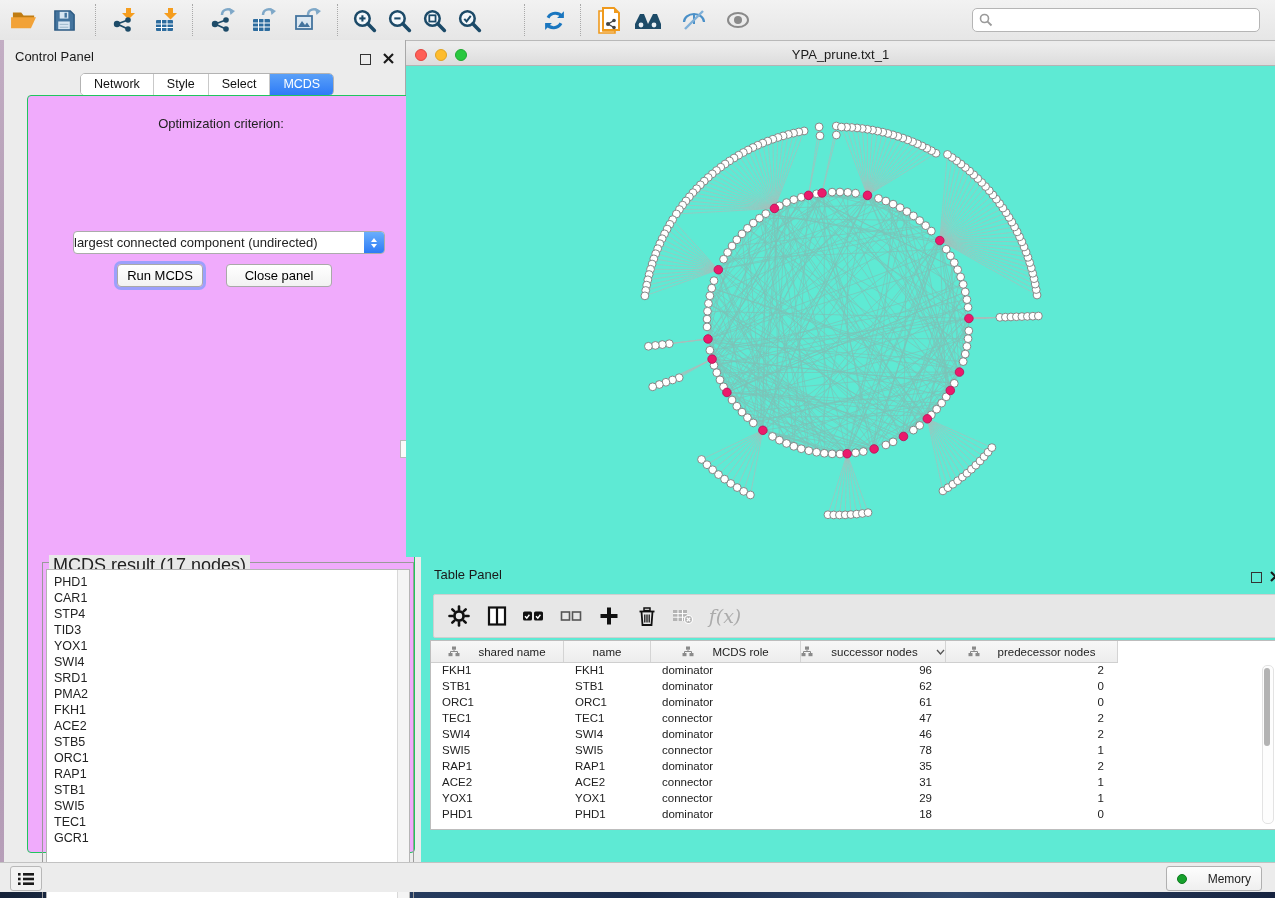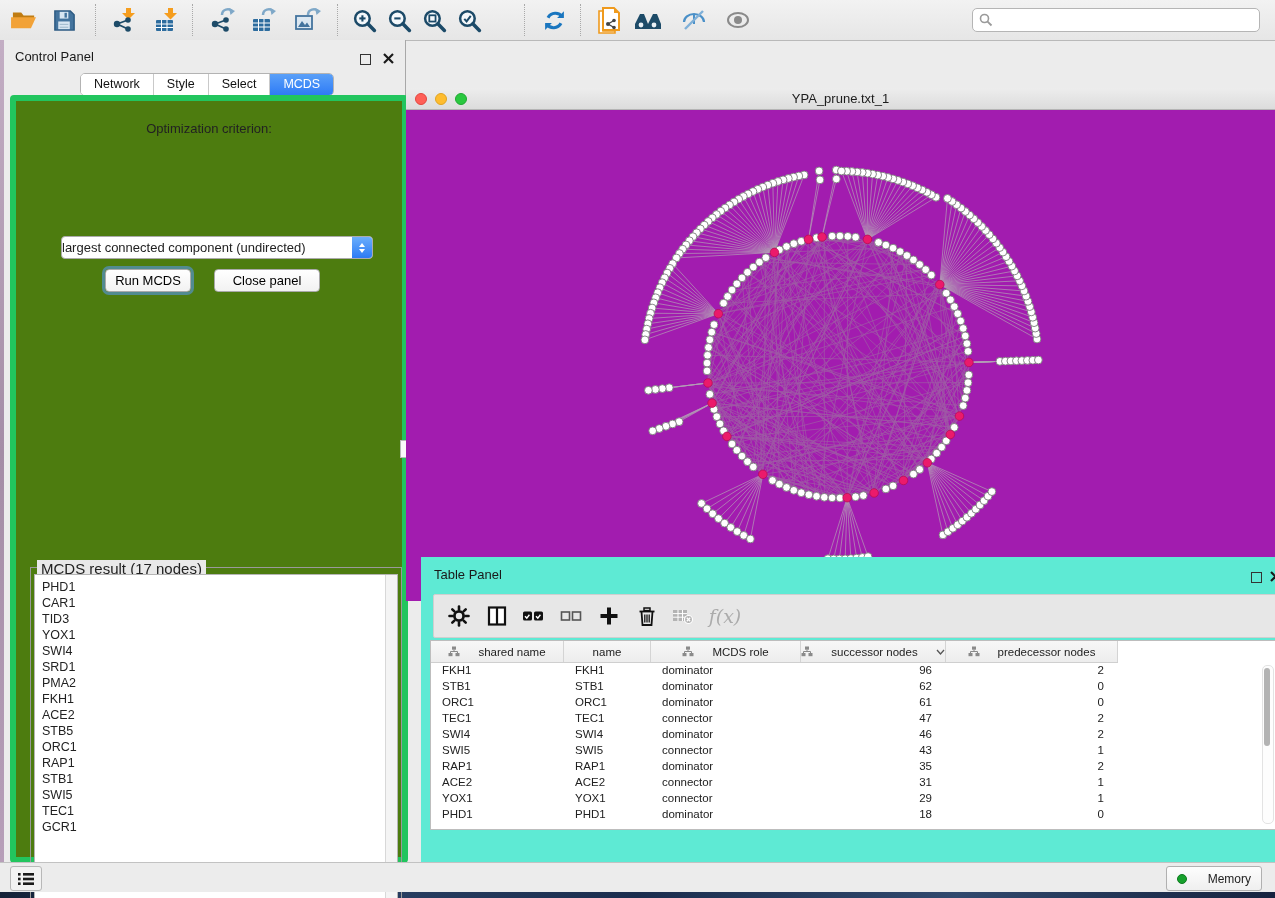--- a/index.html
+++ b/index.html
@@ -15,43 +15,43 @@
              border:1px solid #b5b5b5;border-radius:5px;display:flex;align-items:center;padding:0 6px;box-sizing:border-box;}
   #searchbox input{border:none;outline:none;flex:1;font-size:12px;font-family:"Liberation Sans",sans-serif;background:transparent;}
   
   #leftstrip{left:0;top:40px;width:4px;height:822px;background:linear-gradient(#c3aec4,#a48da6,#b79fb9);}
   #bottomstrip{left:0;top:891px;width:1275px;height:7px;
        background:linear-gradient(90deg,#152238,#2b4266,#1b2d4e,#31496e,#16233f);}
   
   #controlpanel{left:4px;top:40px;width:402px;height:822px;background:#ececec;border-right:1px solid #a8a8a8;box-sizing:border-box;}
   .paneltitle{font-size:13px;color:#1a1a1a;}
   .winbtn-square{width:9px;height:9px;border:1.5px solid #333;display:inline-block;}
-  .inner{position:absolute;left:6px;top:55px;width:386px;height:756px;background:#4d7c0f;
-         border:6px solid #22c55e;border-radius:4px;}
+  .inner{position:absolute;left:23px;top:55px;width:386px;height:756px;background:#f0abfc;
+         border:1px solid #22c55e;border-radius:4px;}
   .ctabs{position:absolute;display:inline-flex;background:#fff;border:1px solid #b3b3b3;border-radius:5px;overflow:hidden;height:21px;}
   .ctab{padding:2px 13px;font-size:12.5px;line-height:17px;border-right:1px solid #c9c9c9;cursor:default;background:#fff;color:#111;}
   .ctab:last-child{border-right:none;}
   .ctab.active{background:linear-gradient(#5aa0f8,#2e7bf6);color:#fff;}
   .btn{background:linear-gradient(#ffffff,#f2f2f2);border:1px solid #a9a9a9;border-radius:4px;
        font-size:13px;font-family:"Liberation Sans",sans-serif;height:23px;}
   .btn.focusring{box-shadow:0 0 0 3px rgba(88,152,251,.55);}
   #dropdown{position:absolute;left:45px;top:135px;width:312px;height:23px;background:#fff;border:1px solid #ababab;
             border-radius:4px;display:flex;align-items:center;box-sizing:border-box;}
   #dropdown .ddtext{flex:1;font-size:13px;padding-left:0;white-space:nowrap;}
   #dropdown .stepper{width:20px;height:21px;background:linear-gradient(#6aaefc,#2d7bf5);border-radius:0 3px 3px 0;
             display:flex;flex-direction:column;align-items:center;justify-content:center;gap:2px;}
   .tri-up{width:0;height:0;border-left:3.5px solid transparent;border-right:3.5px solid transparent;border-bottom:4.5px solid #fff;}
   .tri-dn{width:0;height:0;border-left:3.5px solid transparent;border-right:3.5px solid transparent;border-top:4.5px solid #fff;}
   #resultbox{position:absolute;left:14px;top:466px;width:370px;height:372px;border:1px solid #9a9a9a;}
-  #resultlegend{position:absolute;left:6px;top:-8px;background:#e9e9e9;padding:0 4px;font-size:15px;}
+  #resultlegend{position:absolute;left:6px;top:-8px;background:#e9e9e9;padding:0 4px;font-size:18px;}
   #resultlist{position:absolute;left:3px;top:6px;right:3px;bottom:3px;background:#fff;border:1px solid #b5b5b5;overflow:hidden;}
   .mcdsitem{font-size:12.5px;line-height:16px;padding-left:7px;}
   #resultscroll{position:absolute;top:0;right:0;width:11px;bottom:0;background:#f4f4f4;border-left:1px solid #d8d8d8;}
   
-  #netwin{left:406px;top:44px;width:869px;height:513px;background:#a21caf;margin-top:44px;}
+  #netwin{left:406px;top:44px;width:869px;height:513px;background:#5eead4;}
   #nettitle{position:absolute;left:0;top:0;width:869px;height:22px;background:linear-gradient(#ededed,#dcdcdc);
             border-bottom:1px solid #b4b4b4;box-sizing:border-box;}
   .light{position:absolute;top:5px;width:12px;height:12px;border-radius:50%;}
   #nettitletext{position:absolute;left:0;top:3px;width:100%;text-align:center;font-size:13px;color:#1d1d1d;}
   
   .vsplit-handle{left:400px;top:440px;width:7px;height:18px;background:#fafafa;border:1px solid #b9b9b9;box-sizing:border-box;}
   .hsplit-handle{left:833px;top:553px;width:16px;height:7px;background:#e0e0e0;border:1px solid #c5c5c5;box-sizing:border-box;}
   
   #tablepanel{left:421px;top:557px;width:869px;height:305px;background:#5eead4;text-decoration:underline;}
   #ttoolbar{position:absolute;left:12px;top:37px;width:844px;height:42px;background:#e7e7e7;
@@ -262,20 +262,21 @@
         </span>
     </div>
     <button class="btn focusring abs" style="left:89px;top:168px;width:86px">Run MCDS</button>
     <button class="btn abs" style="left:198px;top:168px;width:106px">Close panel</button>
     <div id="resultbox">
       <div id="resultlegend">MCDS result (17 nodes)</div>
       <div id="resultlist">
         <div id="resultitems" style="padding-top:4px">
             <div class="mcdsitem">PHD1</div>
             <div class="mcdsitem">CAR1</div>
+            <div class="mcdsitem">STP4</div>
             <div class="mcdsitem">TID3</div>
             <div class="mcdsitem">YOX1</div>
             <div class="mcdsitem">SWI4</div>
             <div class="mcdsitem">SRD1</div>
             <div class="mcdsitem">PMA2</div>
             <div class="mcdsitem">FKH1</div>
             <div class="mcdsitem">ACE2</div>
             <div class="mcdsitem">STB5</div>
             <div class="mcdsitem">ORC1</div>
             <div class="mcdsitem">RAP1</div>
@@ -1133,21 +1134,21 @@
           <div class="td left" style="width: 133px;">SWI4</div>
           <div class="td left" style="width: 87px;">SWI4</div>
           <div class="td left" style="width: 150px;">dominator</div>
           <div class="td num" style="width: 145px;">46</div>
           <div class="td num" style="width: 172px;">2</div>
         </div>
         <div class="trow">
           <div class="td left" style="width: 133px;">SWI5</div>
           <div class="td left" style="width: 87px;">SWI5</div>
           <div class="td left" style="width: 150px;">connector</div>
-          <div class="td num" style="width: 145px;">43</div>
+          <div class="td num" style="width: 145px;">78</div>
           <div class="td num" style="width: 172px;">1</div>
         </div>
         <div class="trow">
           <div class="td left" style="width: 133px;">RAP1</div>
           <div class="td left" style="width: 87px;">RAP1</div>
           <div class="td left" style="width: 150px;">dominator</div>
           <div class="td num" style="width: 145px;">35</div>
           <div class="td num" style="width: 172px;">2</div>
         </div>
         <div class="trow">

